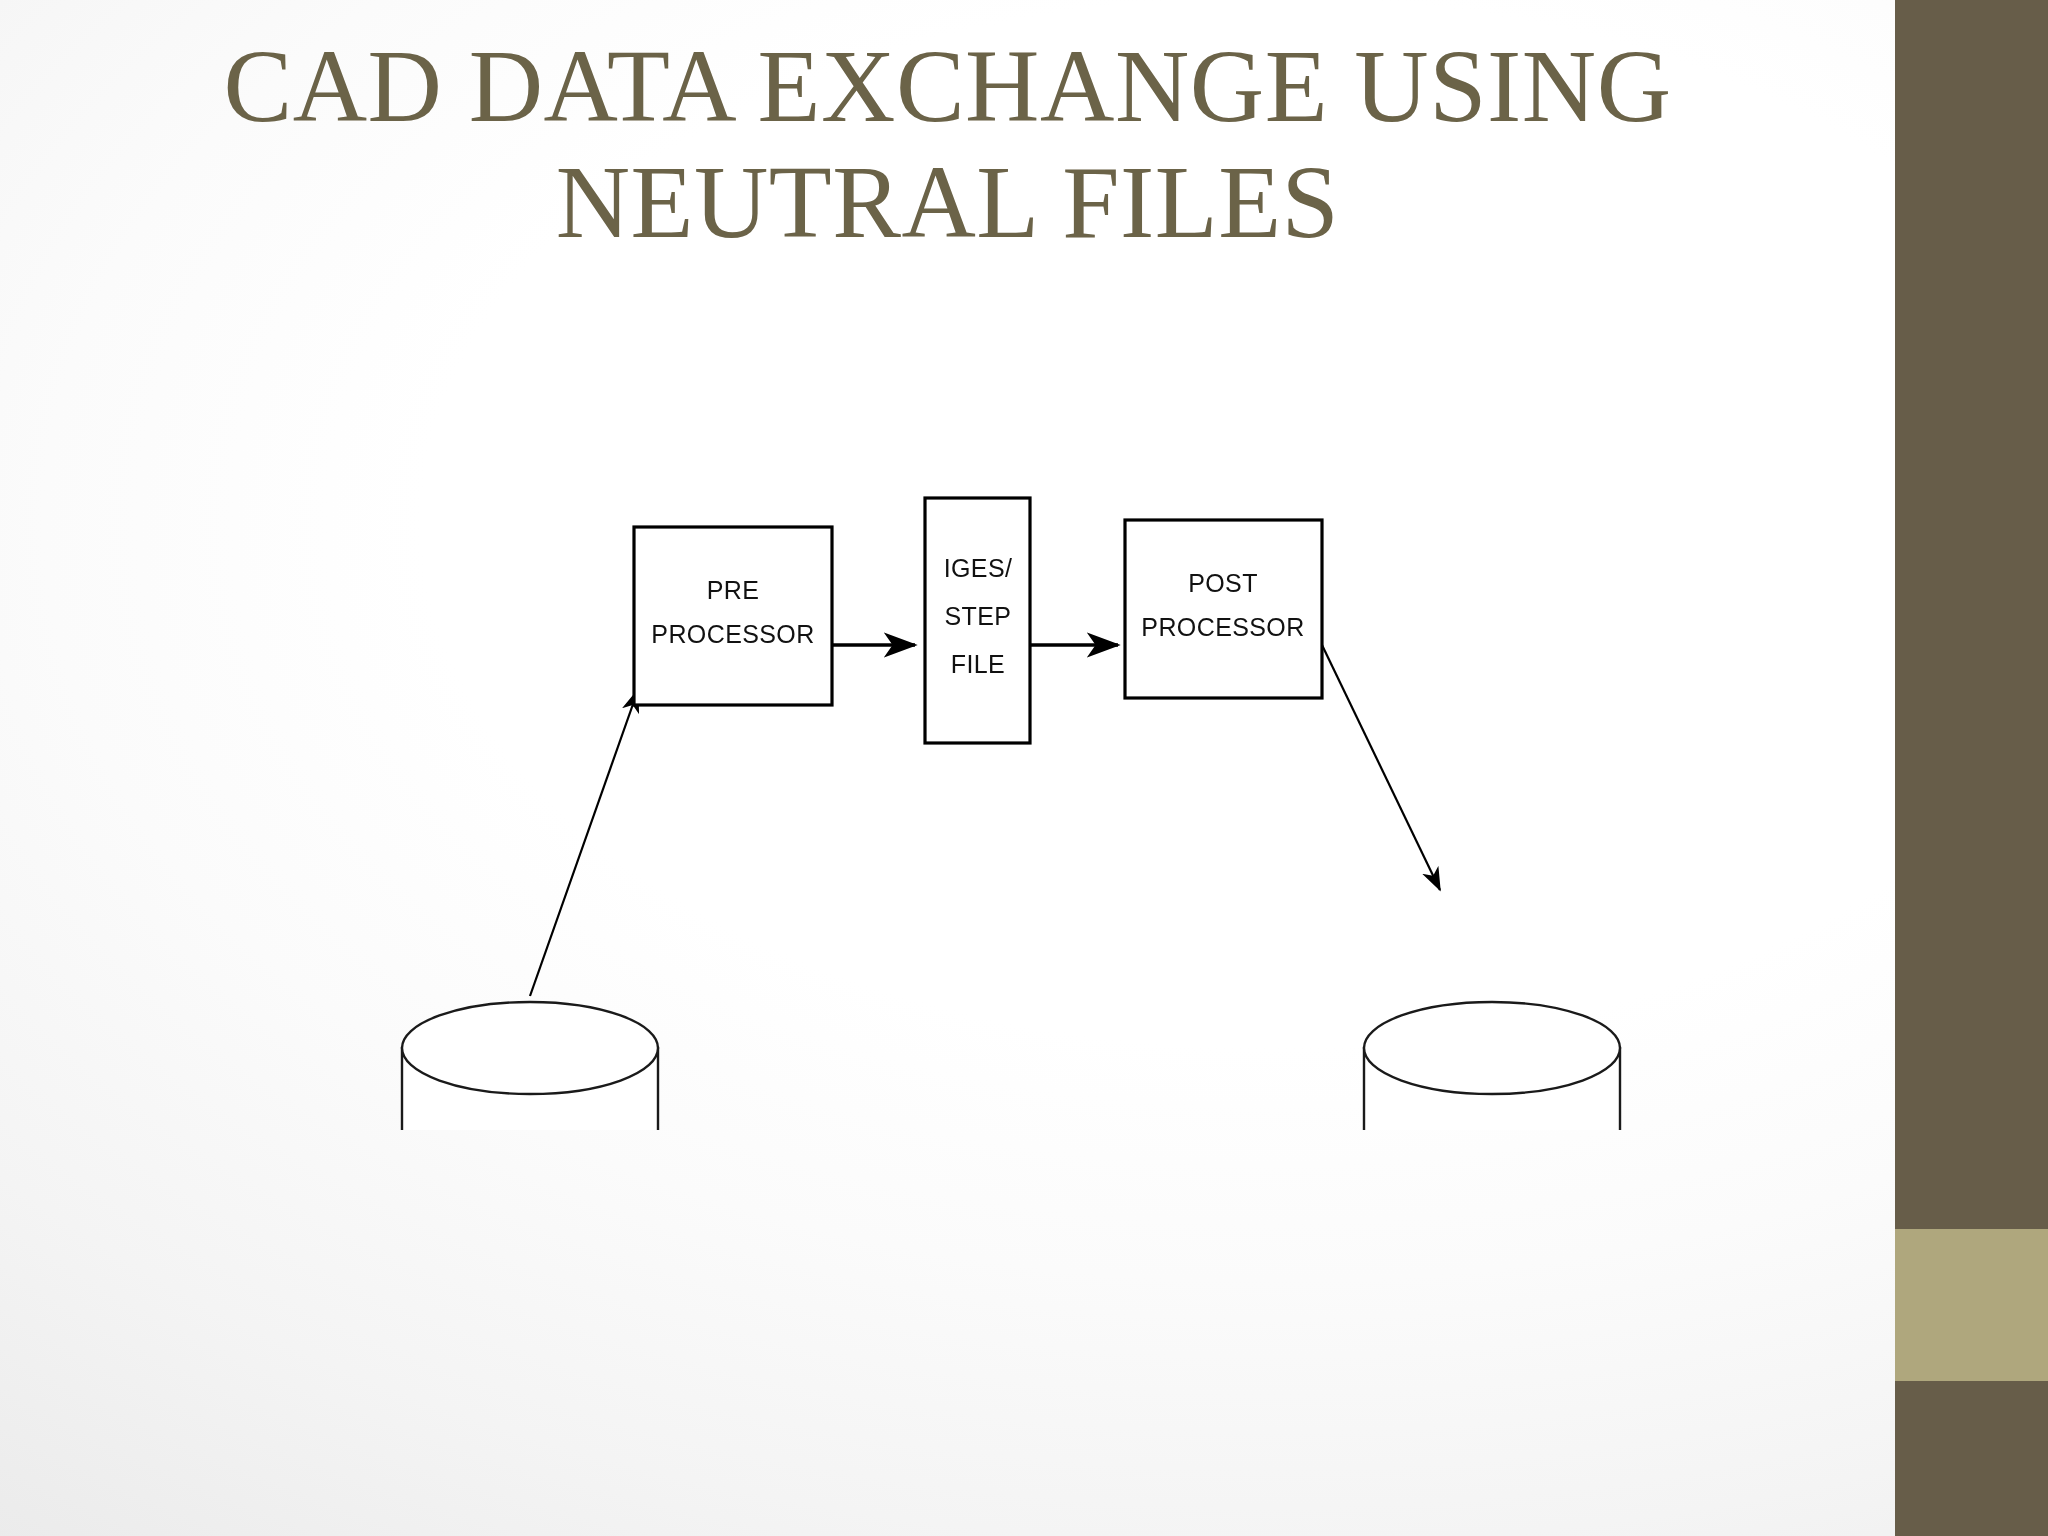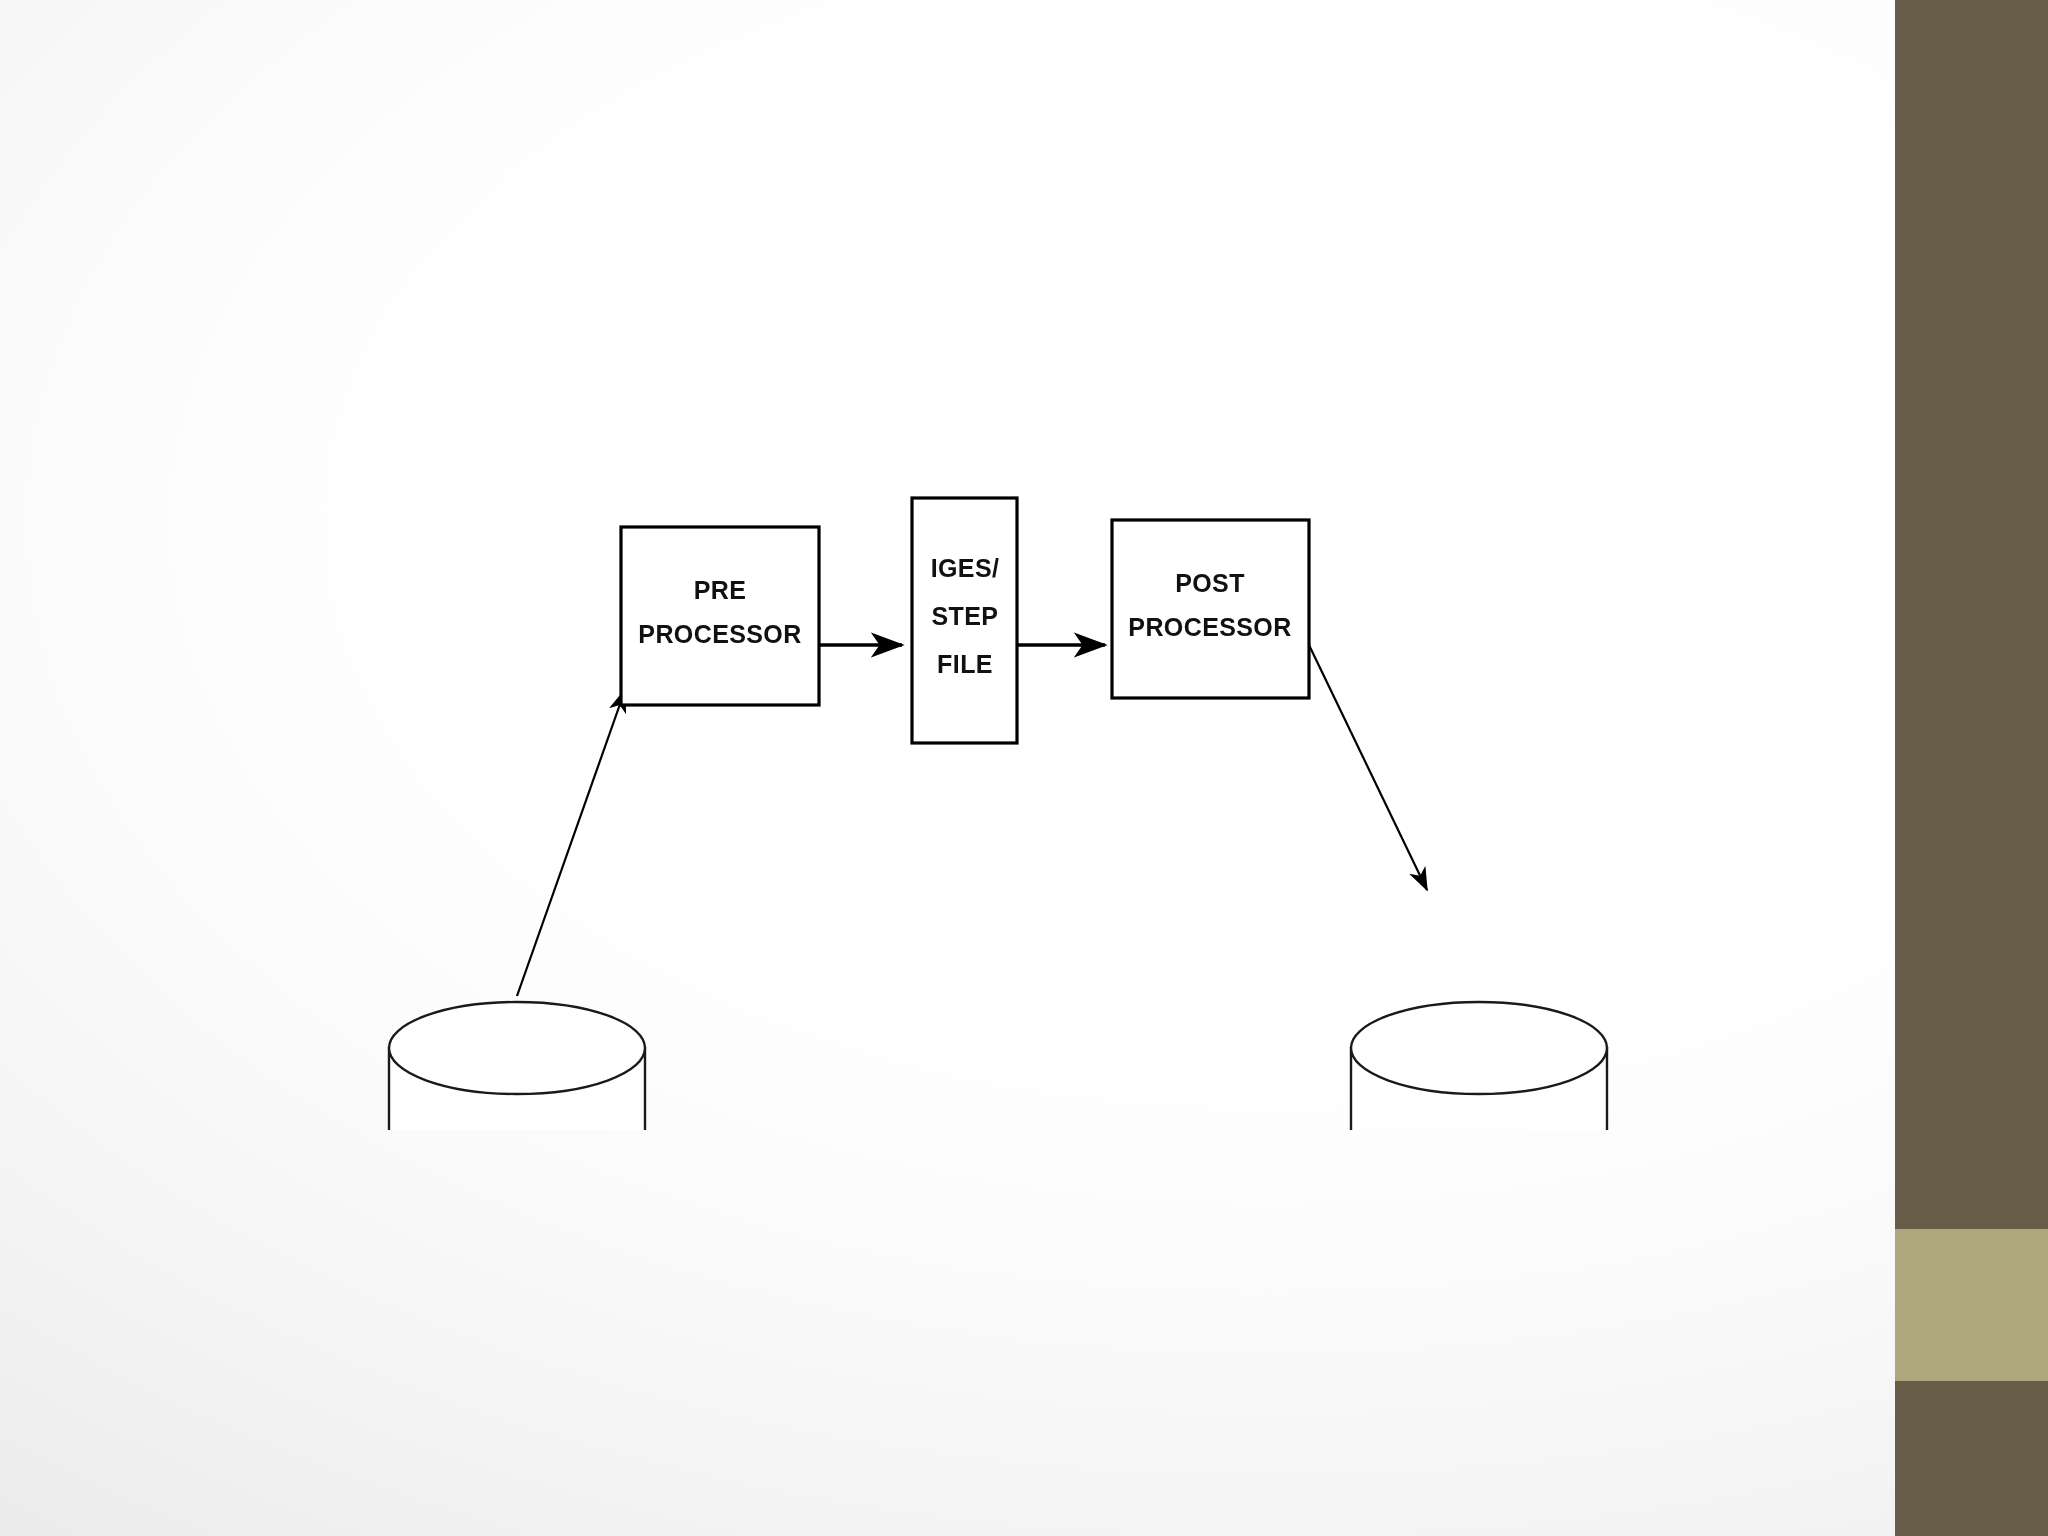--- a/index.html
+++ b/index.html
@@ -56,25 +56,24 @@
     line-height: 116px;
     letter-spacing: 0.5px;
     color: #6B6348;
     font-weight: normal;
     white-space: pre-line;
   }
 
   
   #diagram {
     position: absolute;
-    left: 367px;
+    left: 380px;
     top: 440px;
     width: 1270px;
     height: 690px;
-    font-weight: bold;
   }
   #diagram svg {
     display: block;
     width: 1270px;
     height: 690px;
   }
   .node-box {
     fill: #ffffff;
     stroke: #000000;
     stroke-width: 3.2;
@@ -120,20 +119,22 @@
 <body>
 
 <div id="slide">
 
   <div id="side-bar">
     <div class="bar-seg" id="bar-top"></div>
     <div class="bar-seg" id="bar-accent"></div>
     <div class="bar-seg" id="bar-bottom"></div>
   </div>
 
+  <div id="title">CAD DATA EXCHANGE USING
+NEUTRAL FILES</div>
 
   <div id="diagram">
     <svg viewBox="0 0 1270 690" xmlns="http://www.w3.org/2000/svg">
       <defs>
         <marker id="ah" markerWidth="10" markerHeight="8" refX="9.2" refY="4" orient="auto" markerUnits="strokeWidth">
           <path d="M0,0.3 L10,4 L0,7.7 L2.6,4 Z" fill="#000000"></path>
         </marker>
         <marker id="ah2" markerWidth="11" markerHeight="9" refX="10.2" refY="4.5" orient="auto" markerUnits="strokeWidth">
           <path d="M0,0.4 L11,4.5 L0,8.6 L3,4.5 Z" fill="#000000"></path>
         </marker>

